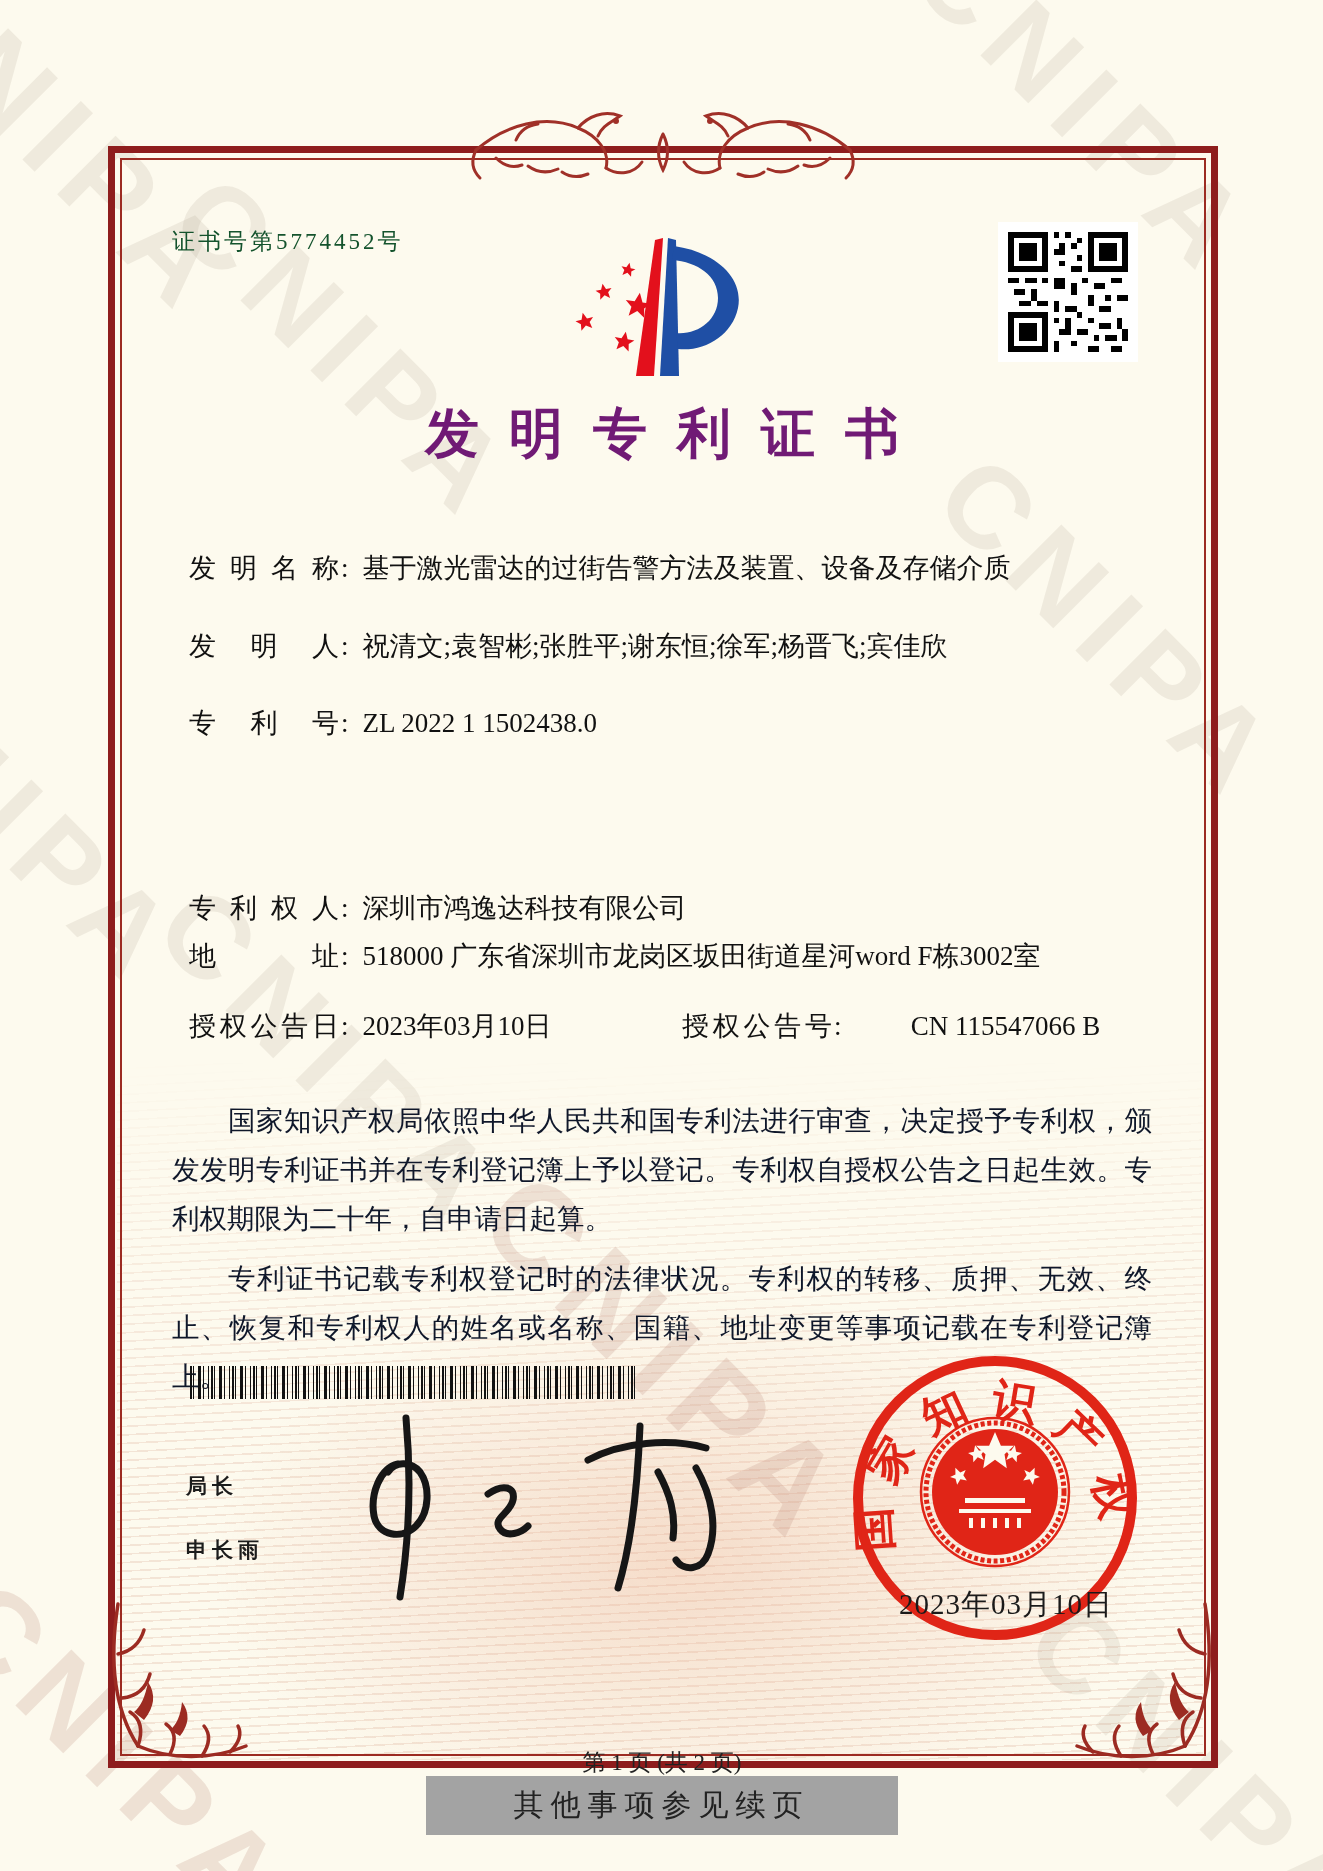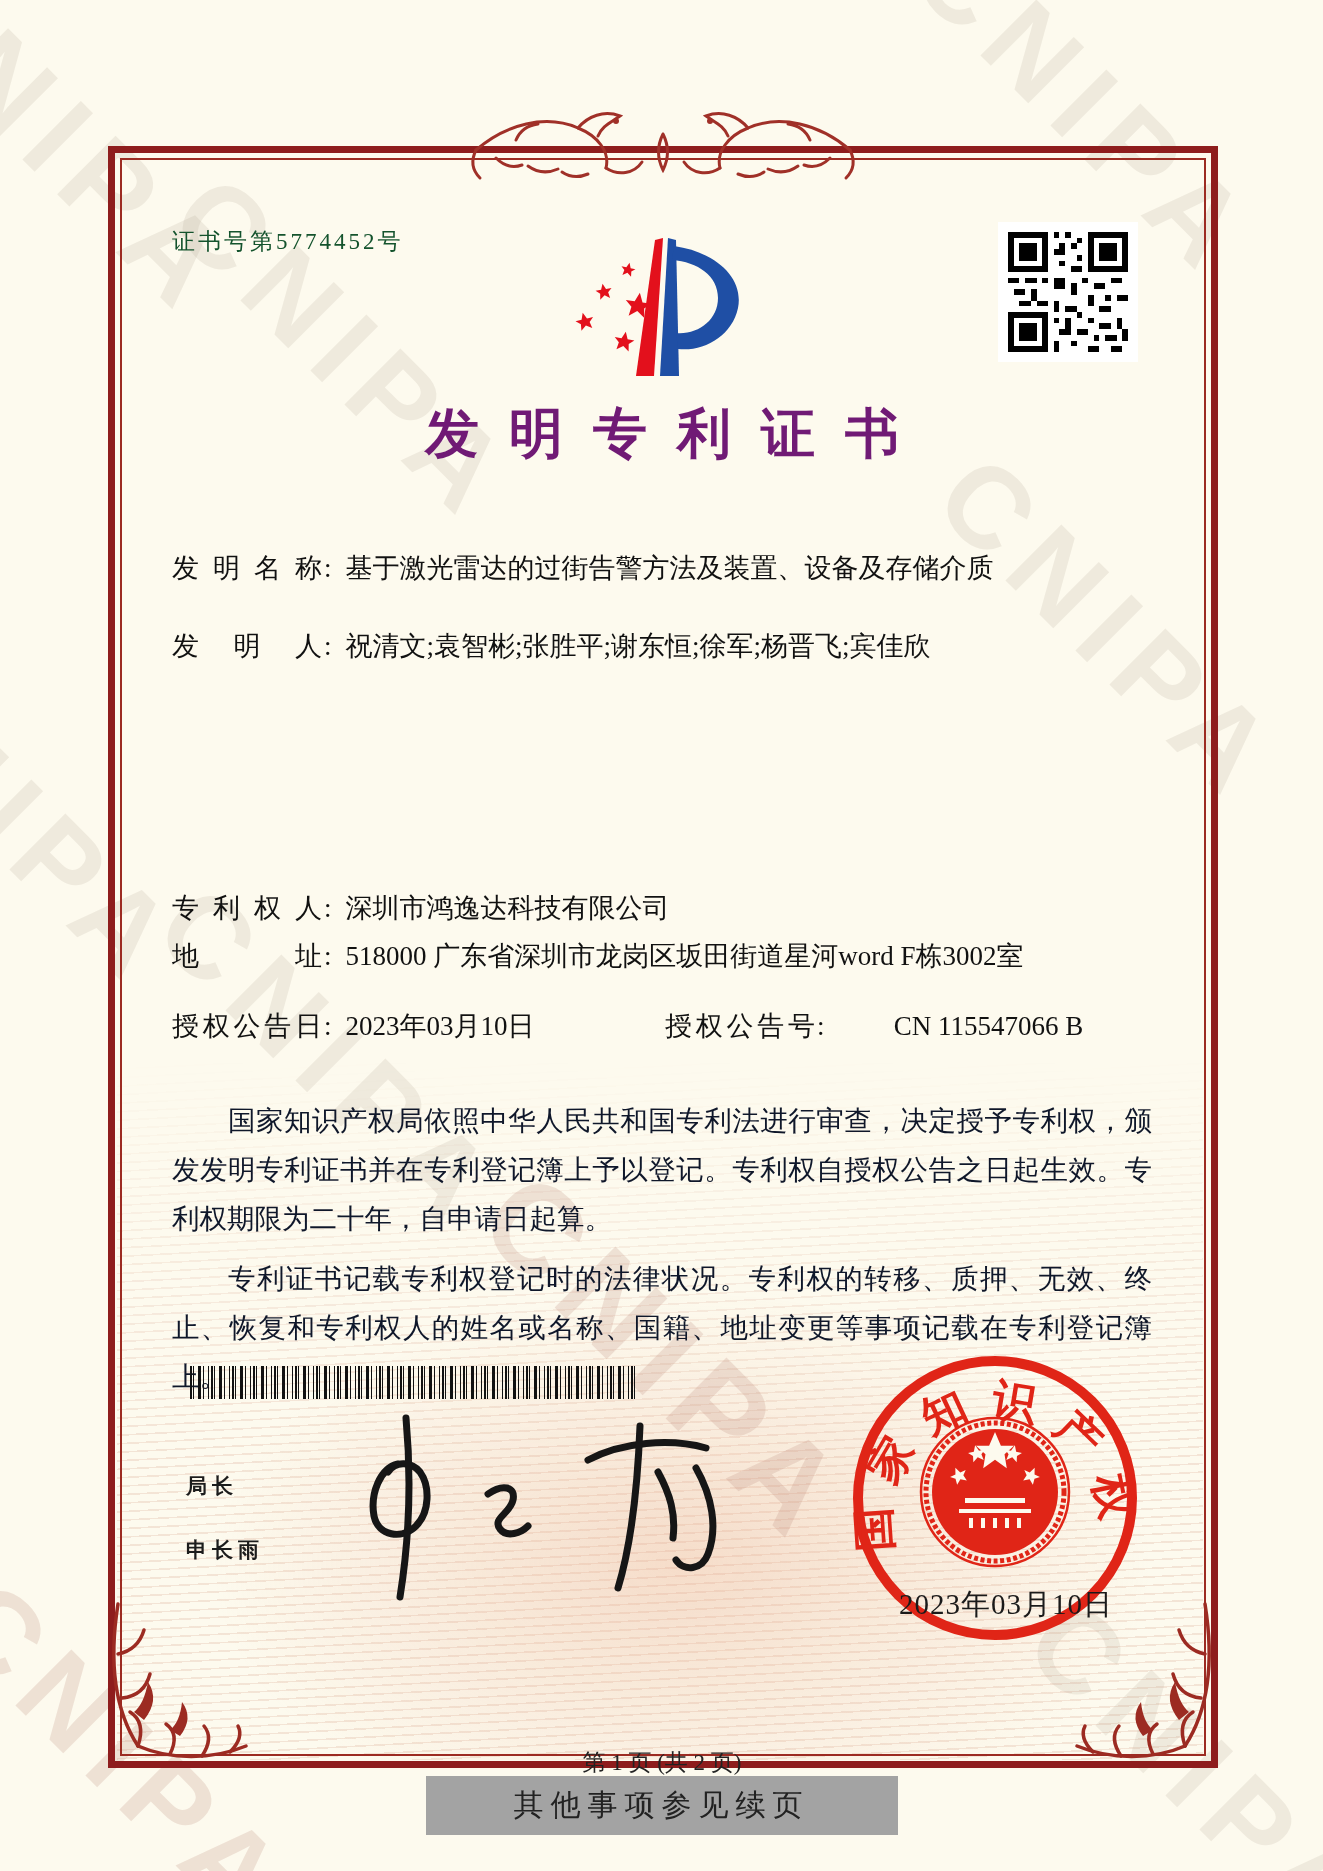--- a/index.html
+++ b/index.html
@@ -33,21 +33,21 @@
   .cert-no{position:absolute;left:172px;top:226px;font-size:23px;letter-spacing:3px;color:#14532d;}
   .logo{position:absolute;left:552px;top:230px;width:212px;height:156px;}
   .qr-box{position:absolute;left:998px;top:222px;width:140px;height:140px;background:#fff;}
   .qr-box svg{position:absolute;left:10px;top:10px;}
   .doc-title{
     position:absolute;left:114px;top:398px;width:1096px;text-align:center;
     font-size:54px;font-weight:bold;letter-spacing:30px;text-indent:30px;color:#701a75;
   }
   
   .frow{position:absolute;left:172px;width:990px;font-size:27px;line-height:40px;color:#111;}
-  .flabel{display:inline-block;width:150px;text-align:justify;text-align-last:justify;vertical-align:top;}
+  .flabel{display:inline-block;width:150px;text-align:justify;text-align-last:justify;vertical-align:top;margin-left:17px;}
   .fcolon{display:inline-block;vertical-align:top;margin:0 14px 0 2px;}
   .fvalue{display:inline-block;width:790px;vertical-align:top;}
   .grant2{position:absolute;left:493px;top:0;}
   .grant2 .fvalue{width:300px;text-align:center;}
   .frow .fvalue.short{width:300px;}
   
   .body-text{position:absolute;left:172px;top:1096px;width:980px;font-size:27.5px;
     line-height:49px;text-align:justify;color:#0f172a;}
   .body-text p{margin:0 0 11px 0;text-indent:56px;}
   
@@ -227,20 +227,23 @@
   </div>
 
   <div class="doc-title">发明专利证书</div>
 
   <div class="frow" style="top:548px;">
     <span class="flabel">发明名称</span><span class="fcolon">:</span><span class="fvalue">基于激光雷达的过街告警方法及装置、设备及存储介质</span>
   </div>
   <div class="frow" style="top:626px;">
     <span class="flabel">发明人</span><span class="fcolon">:</span><span class="fvalue">祝清文;袁智彬;张胜平;谢东恒;徐军;杨晋飞;宾佳欣</span>
   </div>
+  <div class="frow" style="top:703px;">
+    <span class="flabel">专利号</span><span class="fcolon">:</span><span class="fvalue">ZL 2022 1 1502438.0</span>
+  </div>
   <div class="frow" style="top:888px;">
     <span class="flabel">专利权人</span><span class="fcolon">:</span><span class="fvalue">深圳市鸿逸达科技有限公司</span>
   </div>
   <div class="frow" style="top:936px;">
     <span class="flabel">地址</span><span class="fcolon">:</span><span class="fvalue">518000 广东省深圳市龙岗区坂田街道星河word F栋3002室</span>
   </div>
   <div class="frow" style="top:1006px;">
     <span class="flabel">授权公告日</span><span class="fcolon">:</span><span class="fvalue short">2023年03月10日</span>
     <span class="grant2">
       <span class="flabel">授权公告号</span><span class="fcolon">:</span><span class="fvalue">CN 115547066 B</span>

